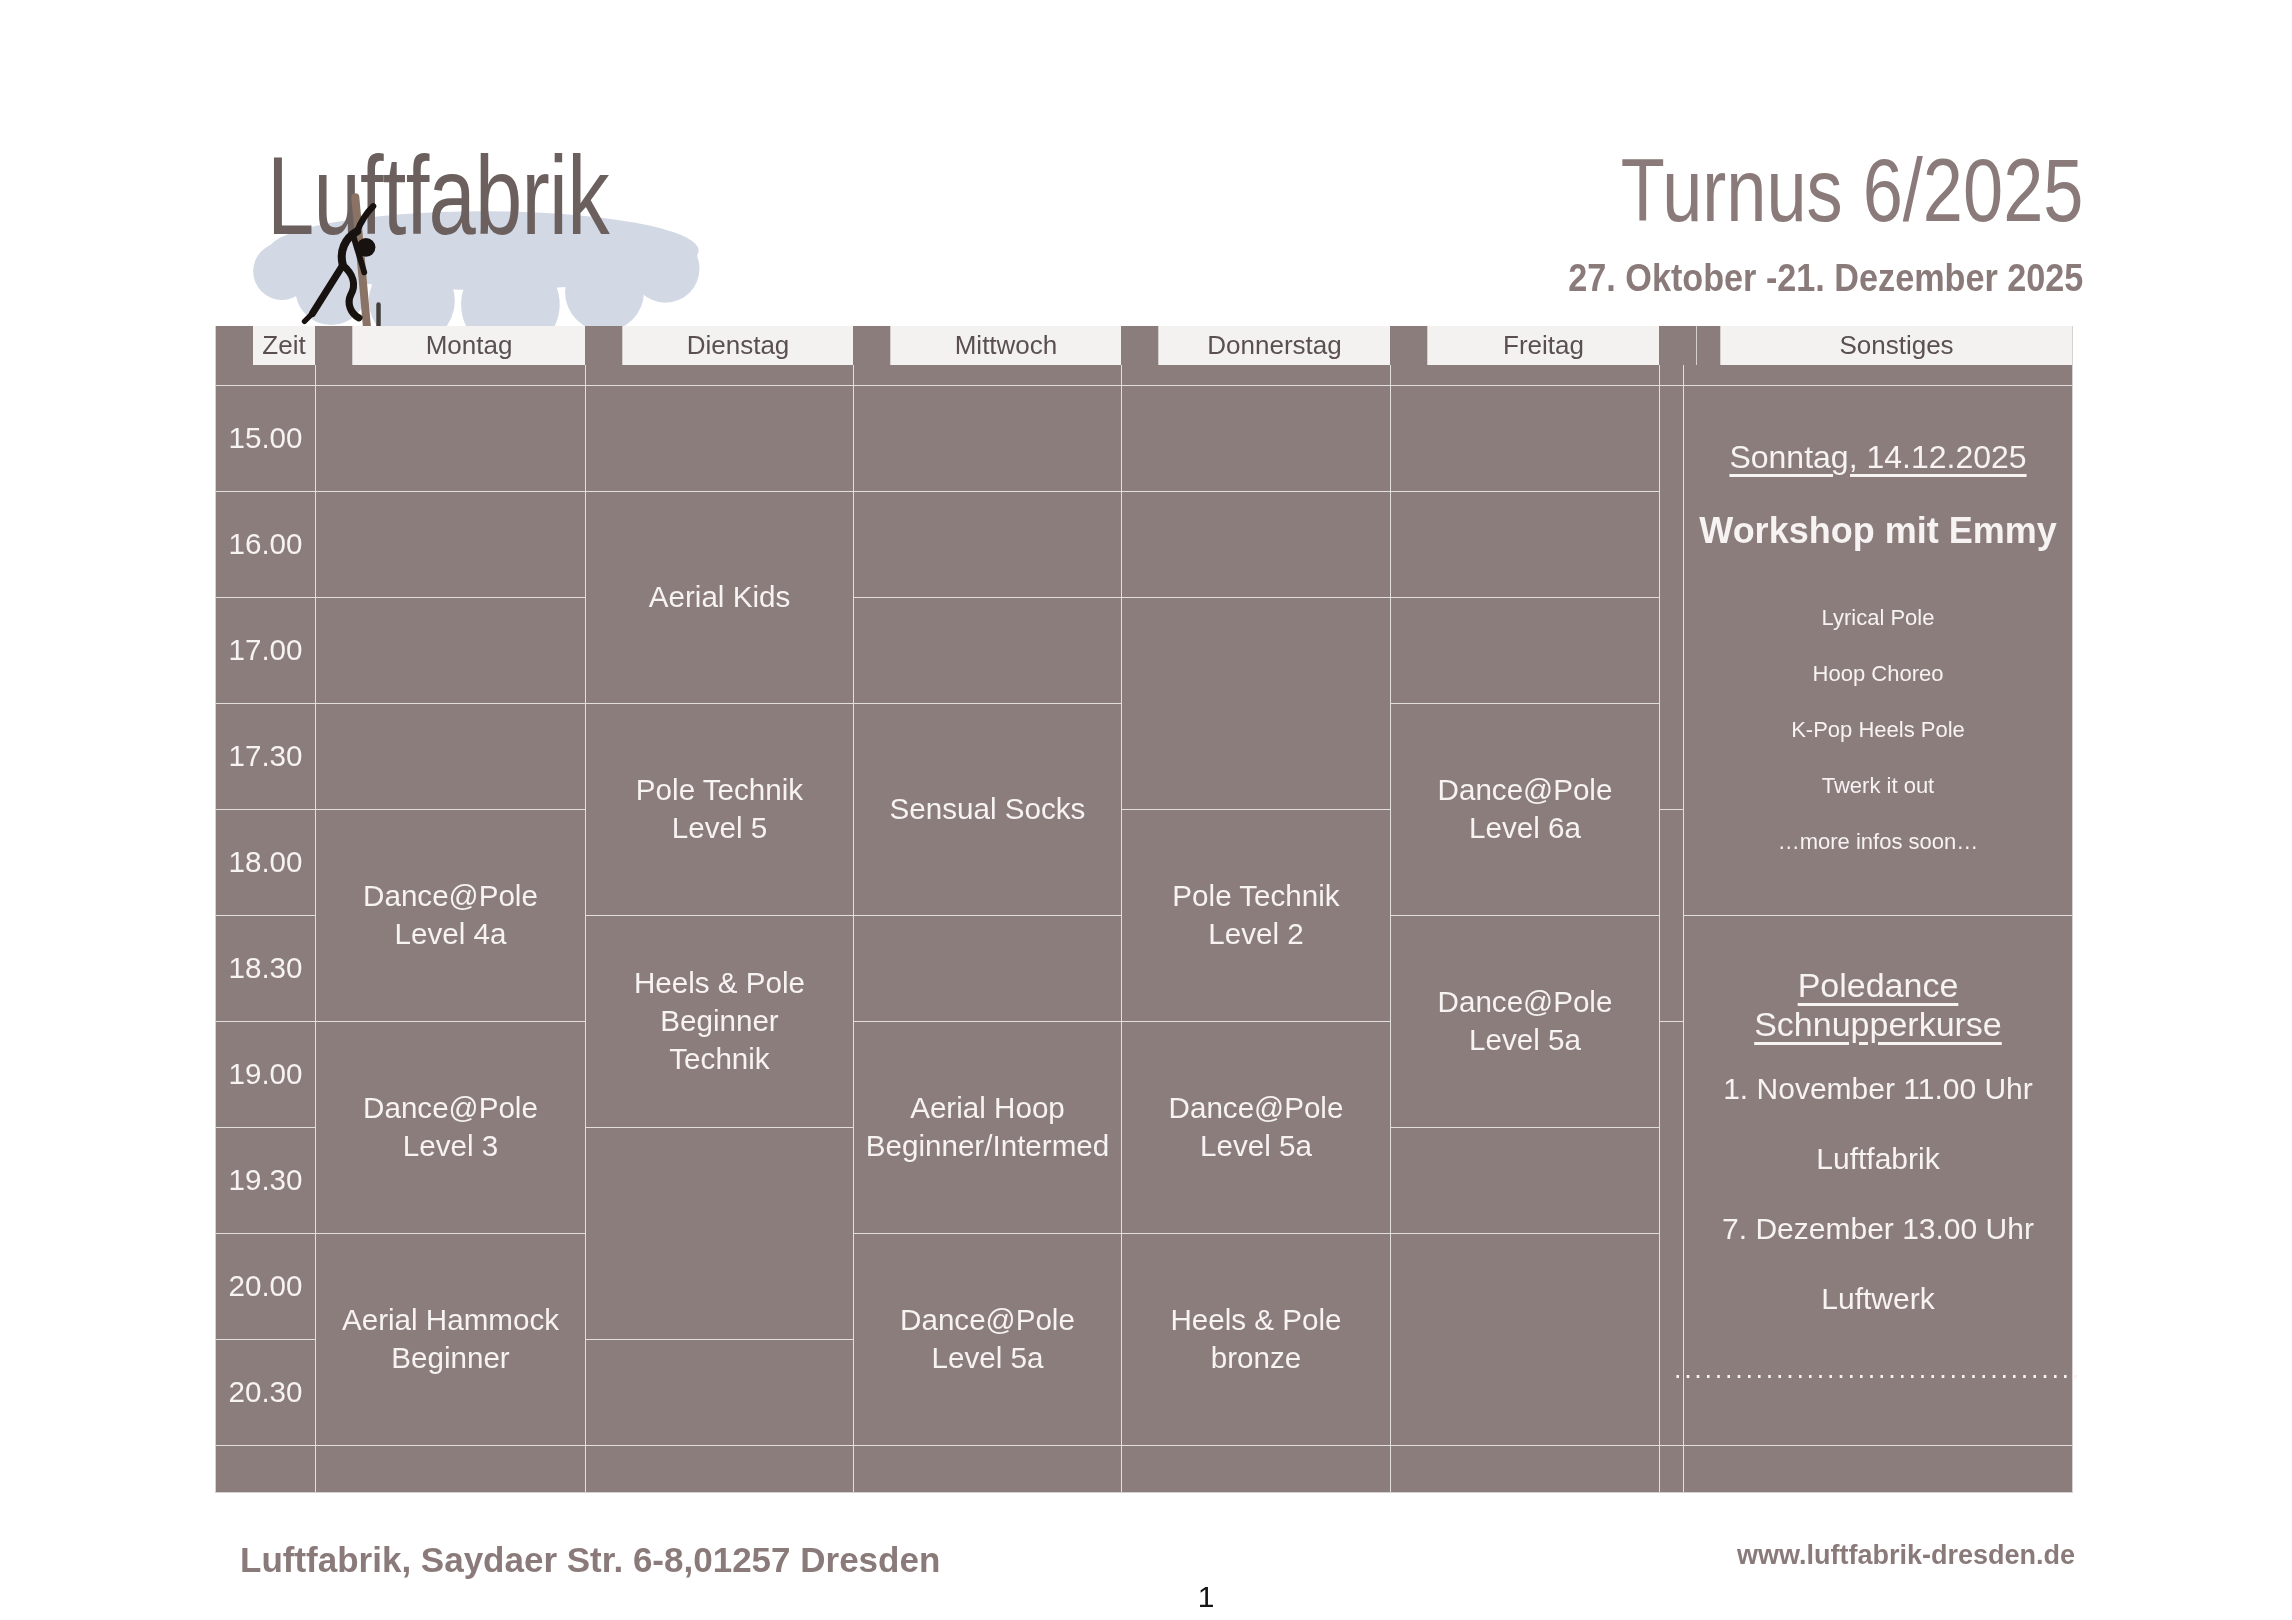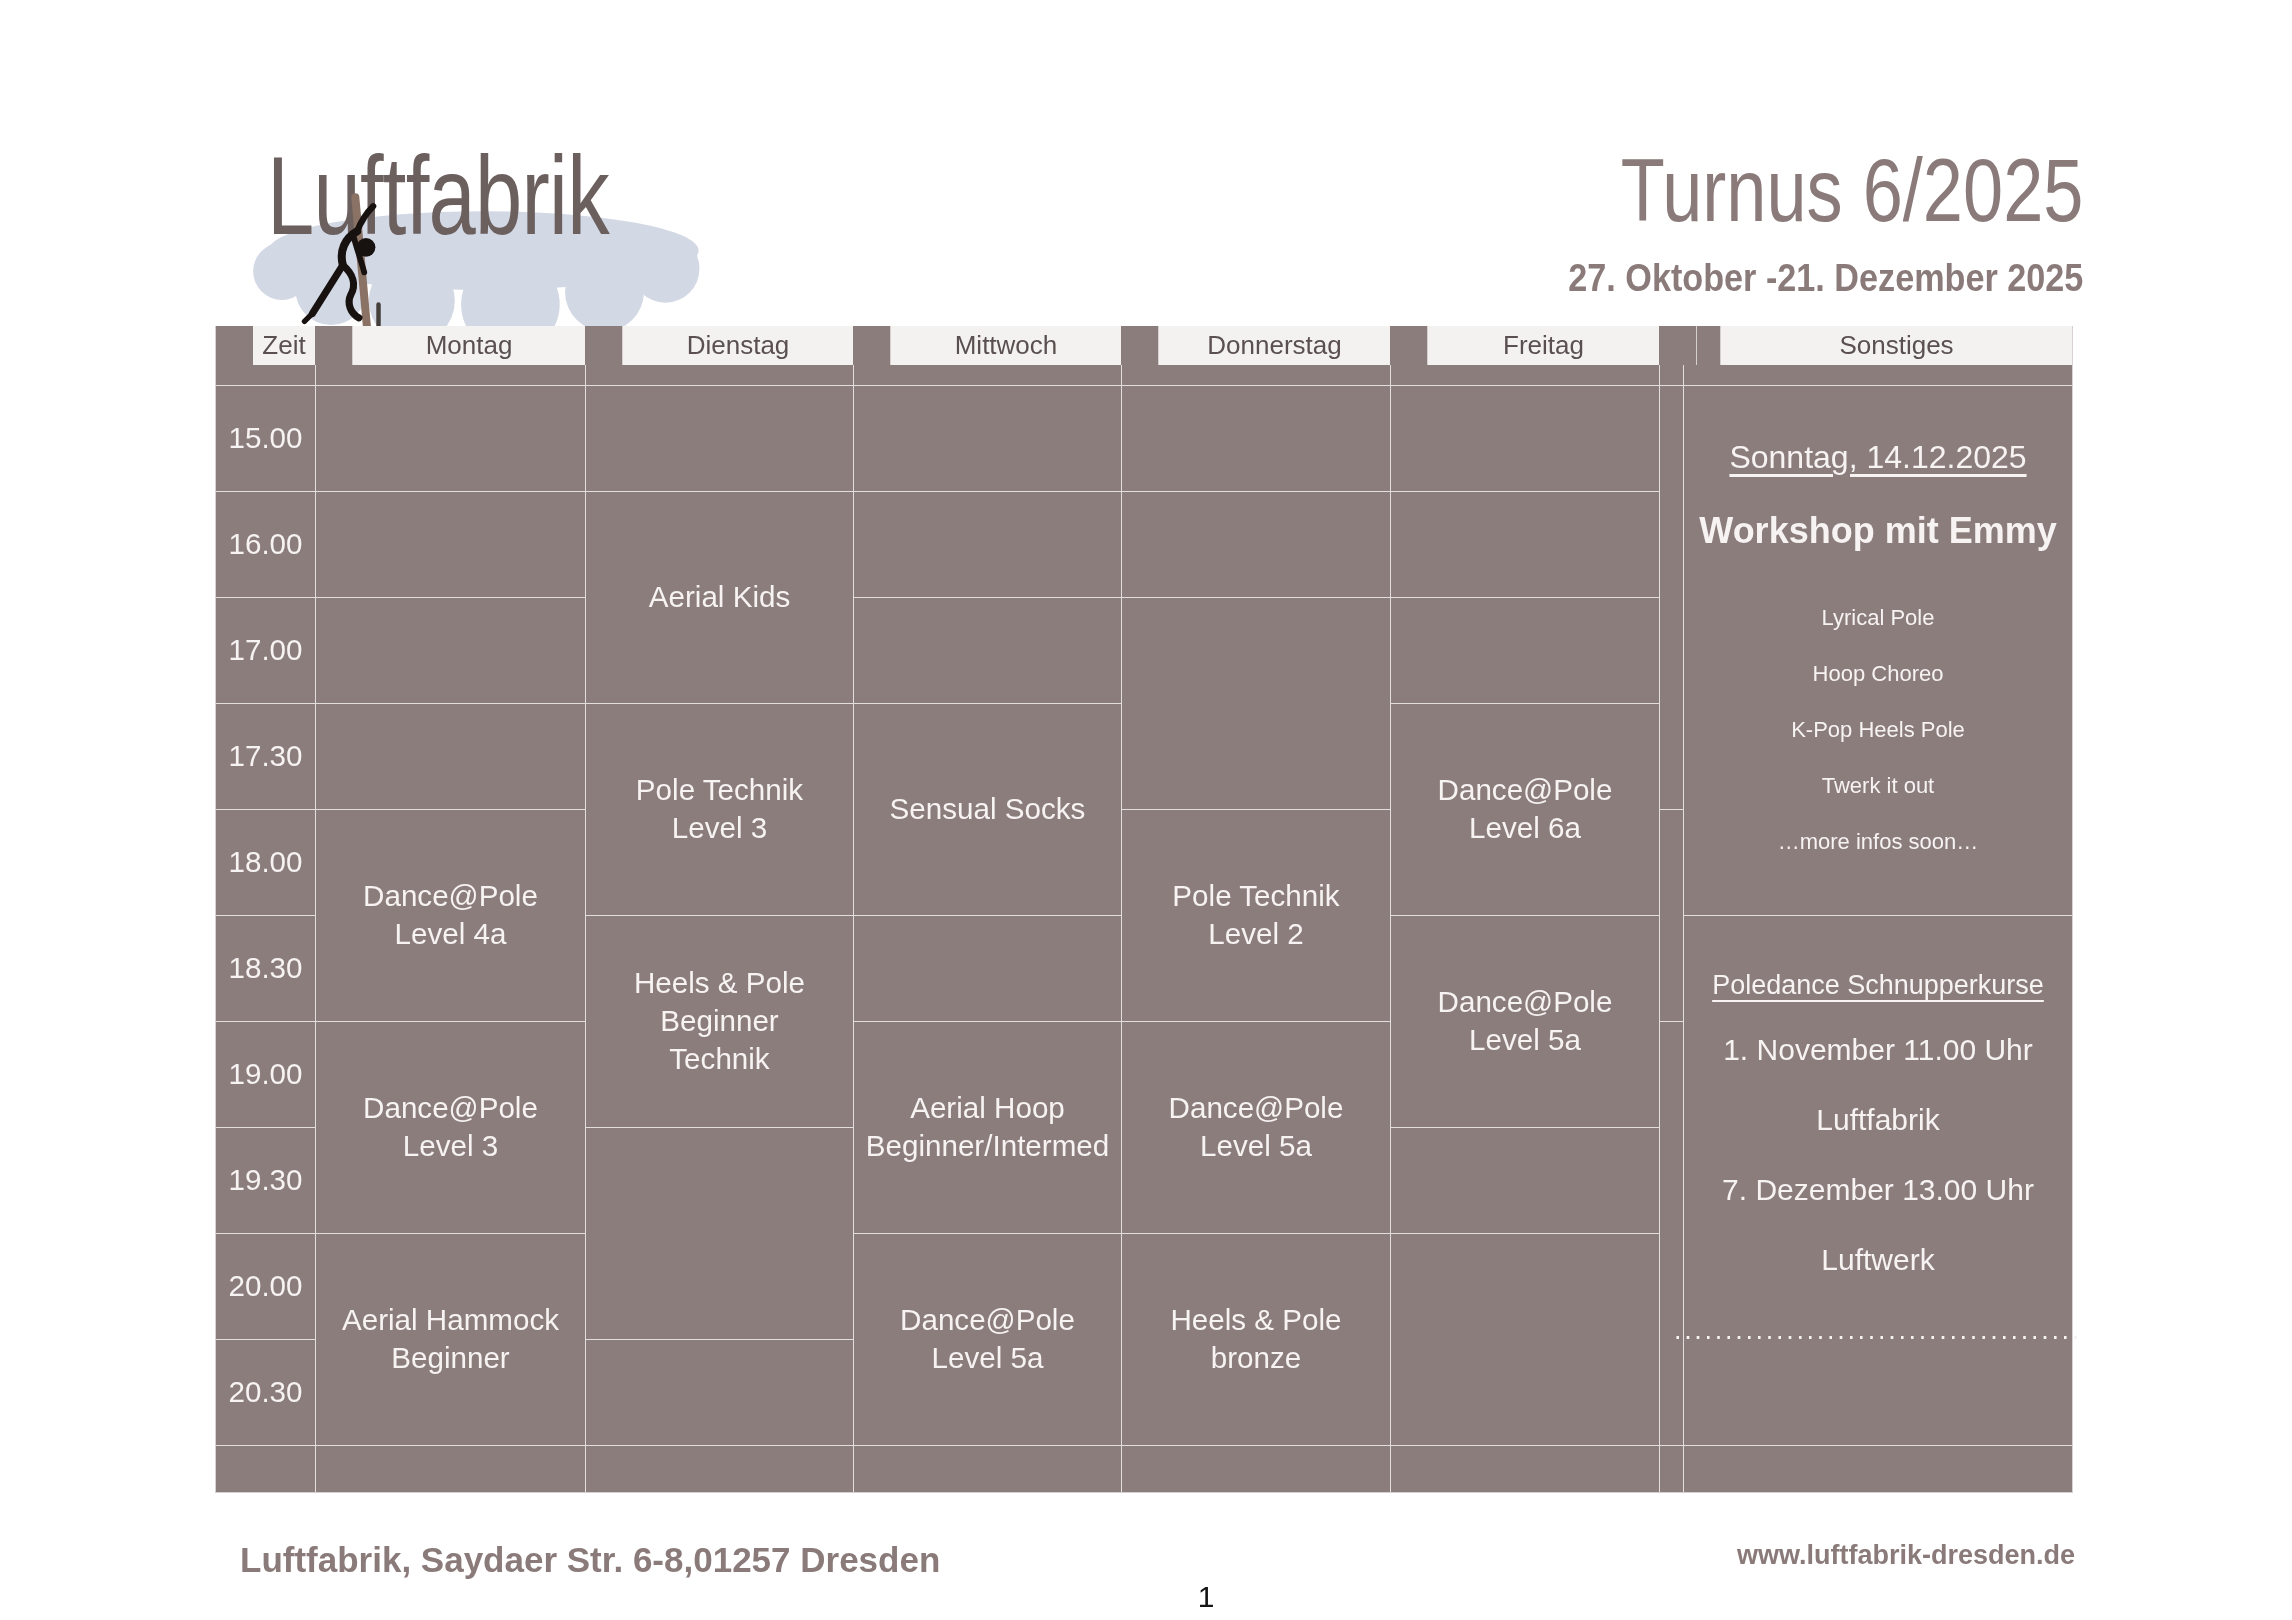--- a/index.html
+++ b/index.html
@@ -41,21 +41,21 @@
        color:#f6f3f2;font-size:29.6px;line-height:38px;padding:0 23px;}
 
   
   .s-cell{display:flex;flex-direction:column;align-items:center;color:#f6f3f2;text-align:center;}
   .s-cell.workshop{padding-top:52px;}
   .s-date{font-size:32px;line-height:39px;text-decoration:underline;text-underline-offset:6.3px;}
   .s-title{font-size:36px;line-height:47px;font-weight:700;margin-top:30px;}
   .s-item{font-size:22px;line-height:56px;}
   .s-title + .s-item{margin-top:36px;}
   .s-cell.trial{padding-top:50px;}
-  .t-title{font-size:27px;line-height:39px;text-decoration:underline;text-underline-offset:6.3px;}
+  .t-title{font-size:34px;line-height:39px;text-decoration:underline;text-underline-offset:6.3px;}
   .t-item{font-size:30px;line-height:70px;}
   .t-title + .t-item{margin-top:10.7px;}
   .dots{font-size:27px;line-height:70px;letter-spacing:2.7px;white-space:nowrap;}
 
   
   .footer-address{position:absolute;left:240px;top:1540px;font-size:35px;font-weight:700;color:#8a7b7a;}
   .footer-site{position:absolute;right:218px;top:1540px;font-size:27px;font-weight:700;color:#8a7b7a;}
   .page-number{position:absolute;left:1170px;top:1580px;width:72px;text-align:center;
                font-size:30px;color:#141414;}
 </style>
@@ -136,21 +136,21 @@
       <div class="tcell " style="grid-area: 4 / 2 / span 1;"></div>
       <div class="tcell " style="grid-area: 5 / 2 / span 1;"></div>
       <div class="tcell " style="grid-area: 6 / 2 / span 1;"></div>
       <div class="tcell cls" style="grid-area: 7 / 2 / span 2;">Dance@Pole Level 4a</div>
       <div class="tcell cls" style="grid-area: 9 / 2 / span 2;">Dance@Pole Level 3</div>
       <div class="tcell cls" style="grid-area: 11 / 2 / span 2;">Aerial Hammock Beginner</div>
       <div class="tcell " style="grid-area: 3 / 3 / span 1;"></div>
       <div class="tcell " style="grid-area: 10 / 3 / span 2;"></div>
       <div class="tcell " style="grid-area: 12 / 3 / span 1;"></div>
       <div class="tcell cls" style="grid-area: 4 / 3 / span 2;">Aerial Kids</div>
-      <div class="tcell cls" style="grid-area: 6 / 3 / span 2;">Pole Technik Level 3</div>
+      <div class="tcell cls" style="grid-area: 6 / 3 / span 2;">Pole Technik Level 5</div>
       <div class="tcell cls" style="grid-area: 8 / 3 / span 2;">Heels &amp; Pole Beginner Technik</div>
       <div class="tcell " style="grid-area: 3 / 4 / span 1;"></div>
       <div class="tcell " style="grid-area: 4 / 4 / span 1;"></div>
       <div class="tcell " style="grid-area: 5 / 4 / span 1;"></div>
       <div class="tcell " style="grid-area: 8 / 4 / span 1;"></div>
       <div class="tcell cls" style="grid-area: 9 / 4 / span 2;">Aerial Hoop Beginner/Intermed</div>
       <div class="tcell cls" style="grid-area: 6 / 4 / span 2;">Sensual Socks</div>
       <div class="tcell cls" style="grid-area: 11 / 4 / span 2;">Dance@Pole Level 5a</div>
       <div class="tcell " style="grid-area: 3 / 5 / span 1;"></div>
       <div class="tcell " style="grid-area: 4 / 5 / span 1;"></div>

